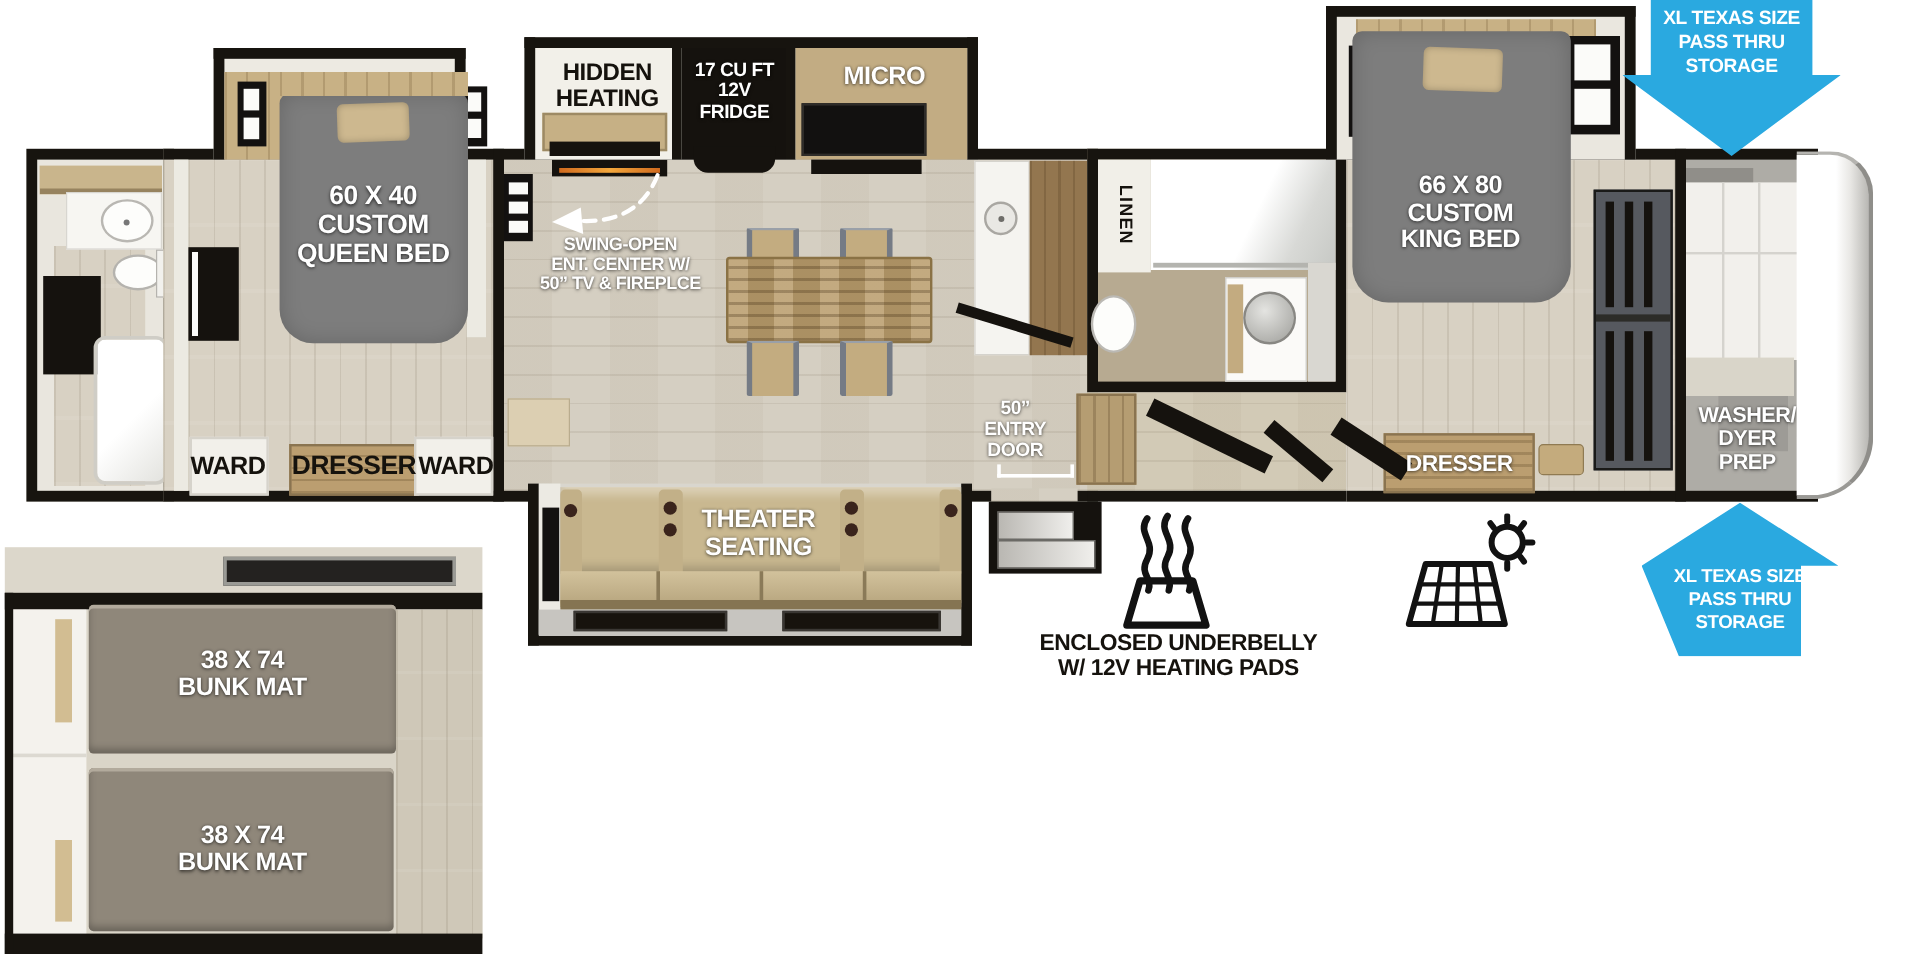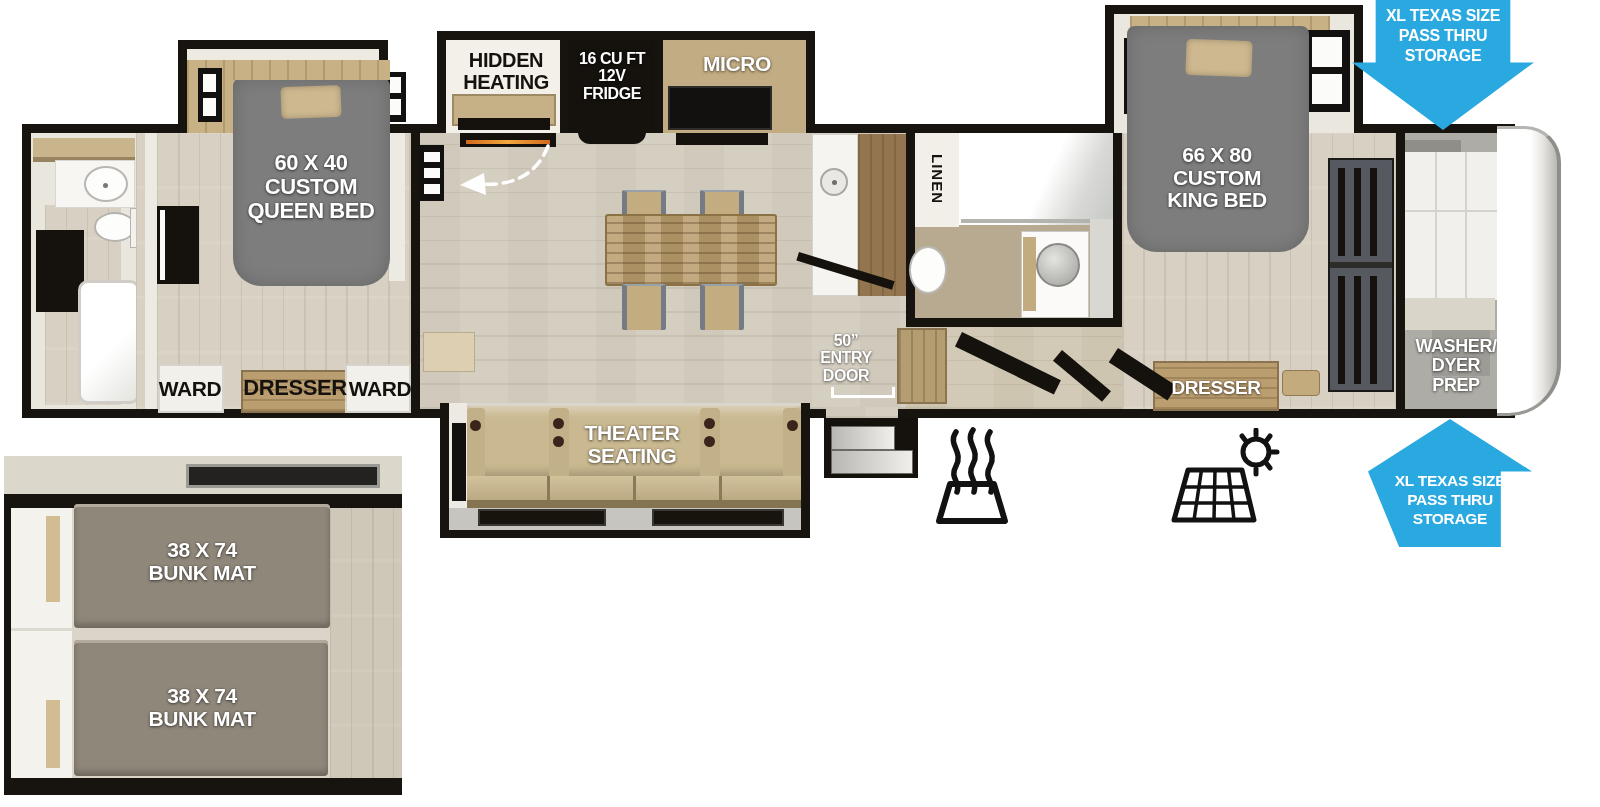--- a/index.html
+++ b/index.html
@@ -110,32 +110,35 @@
   <div class="chair" style="left:622px;top:190px;width:44px;height:46px;"></div>
   <div class="chair" style="left:700px;top:190px;width:44px;height:46px;"></div>
   <div class="abs table-wood" style="left:605px;top:214px;width:172px;height:72px;"></div>
   <div class="chair" style="left:622px;top:284px;width:44px;height:46px;"></div>
   <div class="chair" style="left:700px;top:284px;width:44px;height:46px;"></div>
 
   <svg class="abs" style="left:452px;top:138px;" width="104" height="66" viewBox="0 0 104 66">
     <path d="M96 8 C85 36 62 48 30 46" fill="none" stroke="#ffffff" stroke-width="3.5" stroke-dasharray="10 7" stroke-linecap="round"></path>
     <polygon points="32,35 8,47 34,57" fill="#ffffff"></polygon>
   </svg>
+  <div class="lbl w" style="left:517px;top:221px;font-size:15px;">SWING-OPEN
+ENT. CENTER W/
+50” TV &amp; FIREPLCE</div>
   <div class="blk" style="left:799px;top:252px;width:100px;height:9px;transform:rotate(17deg);transform-origin:left top;"></div>
 
   <div class="room" style="left:437px;top:31px;width:378px;height:102px;border-bottom:none;background:#f2f0e9;"></div>
   <div class="wall" style="left:560px;top:40px;width:8px;height:93px;"></div>
   <div class="wall" style="left:655px;top:40px;width:8px;height:93px;"></div>
   <div class="abs" style="left:452px;top:94px;width:104px;height:32px;background:#c6b085;border:2px solid #9d8a64;"></div>
   <div class="blk" style="left:458px;top:118px;width:92px;height:12px;"></div>
   <div class="lbl b" style="left:506px;top:72px;font-size:20px;">HIDDEN
 HEATING</div>
   <div class="blk" style="left:568px;top:40px;width:87px;height:93px;"></div>
   <div class="blk" style="left:578px;top:122px;width:68px;height:22px;border-radius:0 0 12px 12px;"></div>
-  <div class="lbl w" style="left:612px;top:76px;font-size:16px;">16 CU FT
+  <div class="lbl w" style="left:612px;top:76px;font-size:16px;">17 CU FT
 12V
 FRIDGE</div>
   <div class="abs" style="left:663px;top:40px;width:143px;height:93px;background:#c2ac83;"></div>
   <div class="abs" style="left:668px;top:86px;width:104px;height:44px;background:#121110;border:2px solid #2e2c29;"></div>
   <div class="blk" style="left:676px;top:133px;width:92px;height:12px;"></div>
   <div class="lbl w" style="left:737px;top:64px;font-size:21px;">MICRO</div>
 
   <div class="room" style="left:440px;top:403px;width:370px;height:135px;border-top:none;background:#d9d6ce;"></div>
   <div class="abs" style="left:449px;top:403px;width:18px;height:126px;background:#eceae3;"></div>
   <div class="win" style="left:452px;top:423px;width:14px;height:78px;"></div>
@@ -252,20 +255,22 @@
     <div class="wall" style="left:0;top:322px;width:398px;height:17px;"></div>
     <div class="wall" style="left:0;top:38px;width:7px;height:301px;"></div>
   </div>
 
   <svg class="abs" style="left:918px;top:426px;" width="108" height="102" viewBox="0 0 108 102">
     <path d="M32 58 L76 58 L87 95 L21 95 Z" fill="none" stroke="#121212" stroke-width="6" stroke-linejoin="round"></path>
     <path d="M38 6 C29 19 46 25 38 40 C31 53 43 55 39 66" fill="none" stroke="#121212" stroke-width="5.5" stroke-linecap="round"></path>
     <path d="M55 4 C46 17 63 23 55 38 C48 51 60 53 56 66" fill="none" stroke="#121212" stroke-width="5.5" stroke-linecap="round"></path>
     <path d="M72 6 C63 19 80 25 72 40 C65 53 77 55 73 66" fill="none" stroke="#121212" stroke-width="5.5" stroke-linecap="round"></path>
   </svg>
+  <div class="lbl b" style="left:982px;top:547px;font-size:19px;">ENCLOSED UNDERBELLY
+W/ 12V HEATING PADS</div>
 
   <svg class="abs" style="left:1166px;top:428px;" width="116" height="100" viewBox="0 0 116 100">
     <circle cx="90" cy="24" r="13" fill="none" stroke="#121212" stroke-width="5"></circle>
     <g stroke="#121212" stroke-width="5" stroke-linecap="round">
       <line x1="90" y1="2" x2="90" y2="7"></line>
       <line x1="104" y1="8" x2="101" y2="12"></line>
       <line x1="111" y1="24" x2="106" y2="24"></line>
       <line x1="104" y1="40" x2="101" y2="36"></line>
       <line x1="90" y1="46" x2="90" y2="41"></line>
       <line x1="76" y1="8" x2="79" y2="12"></line>

